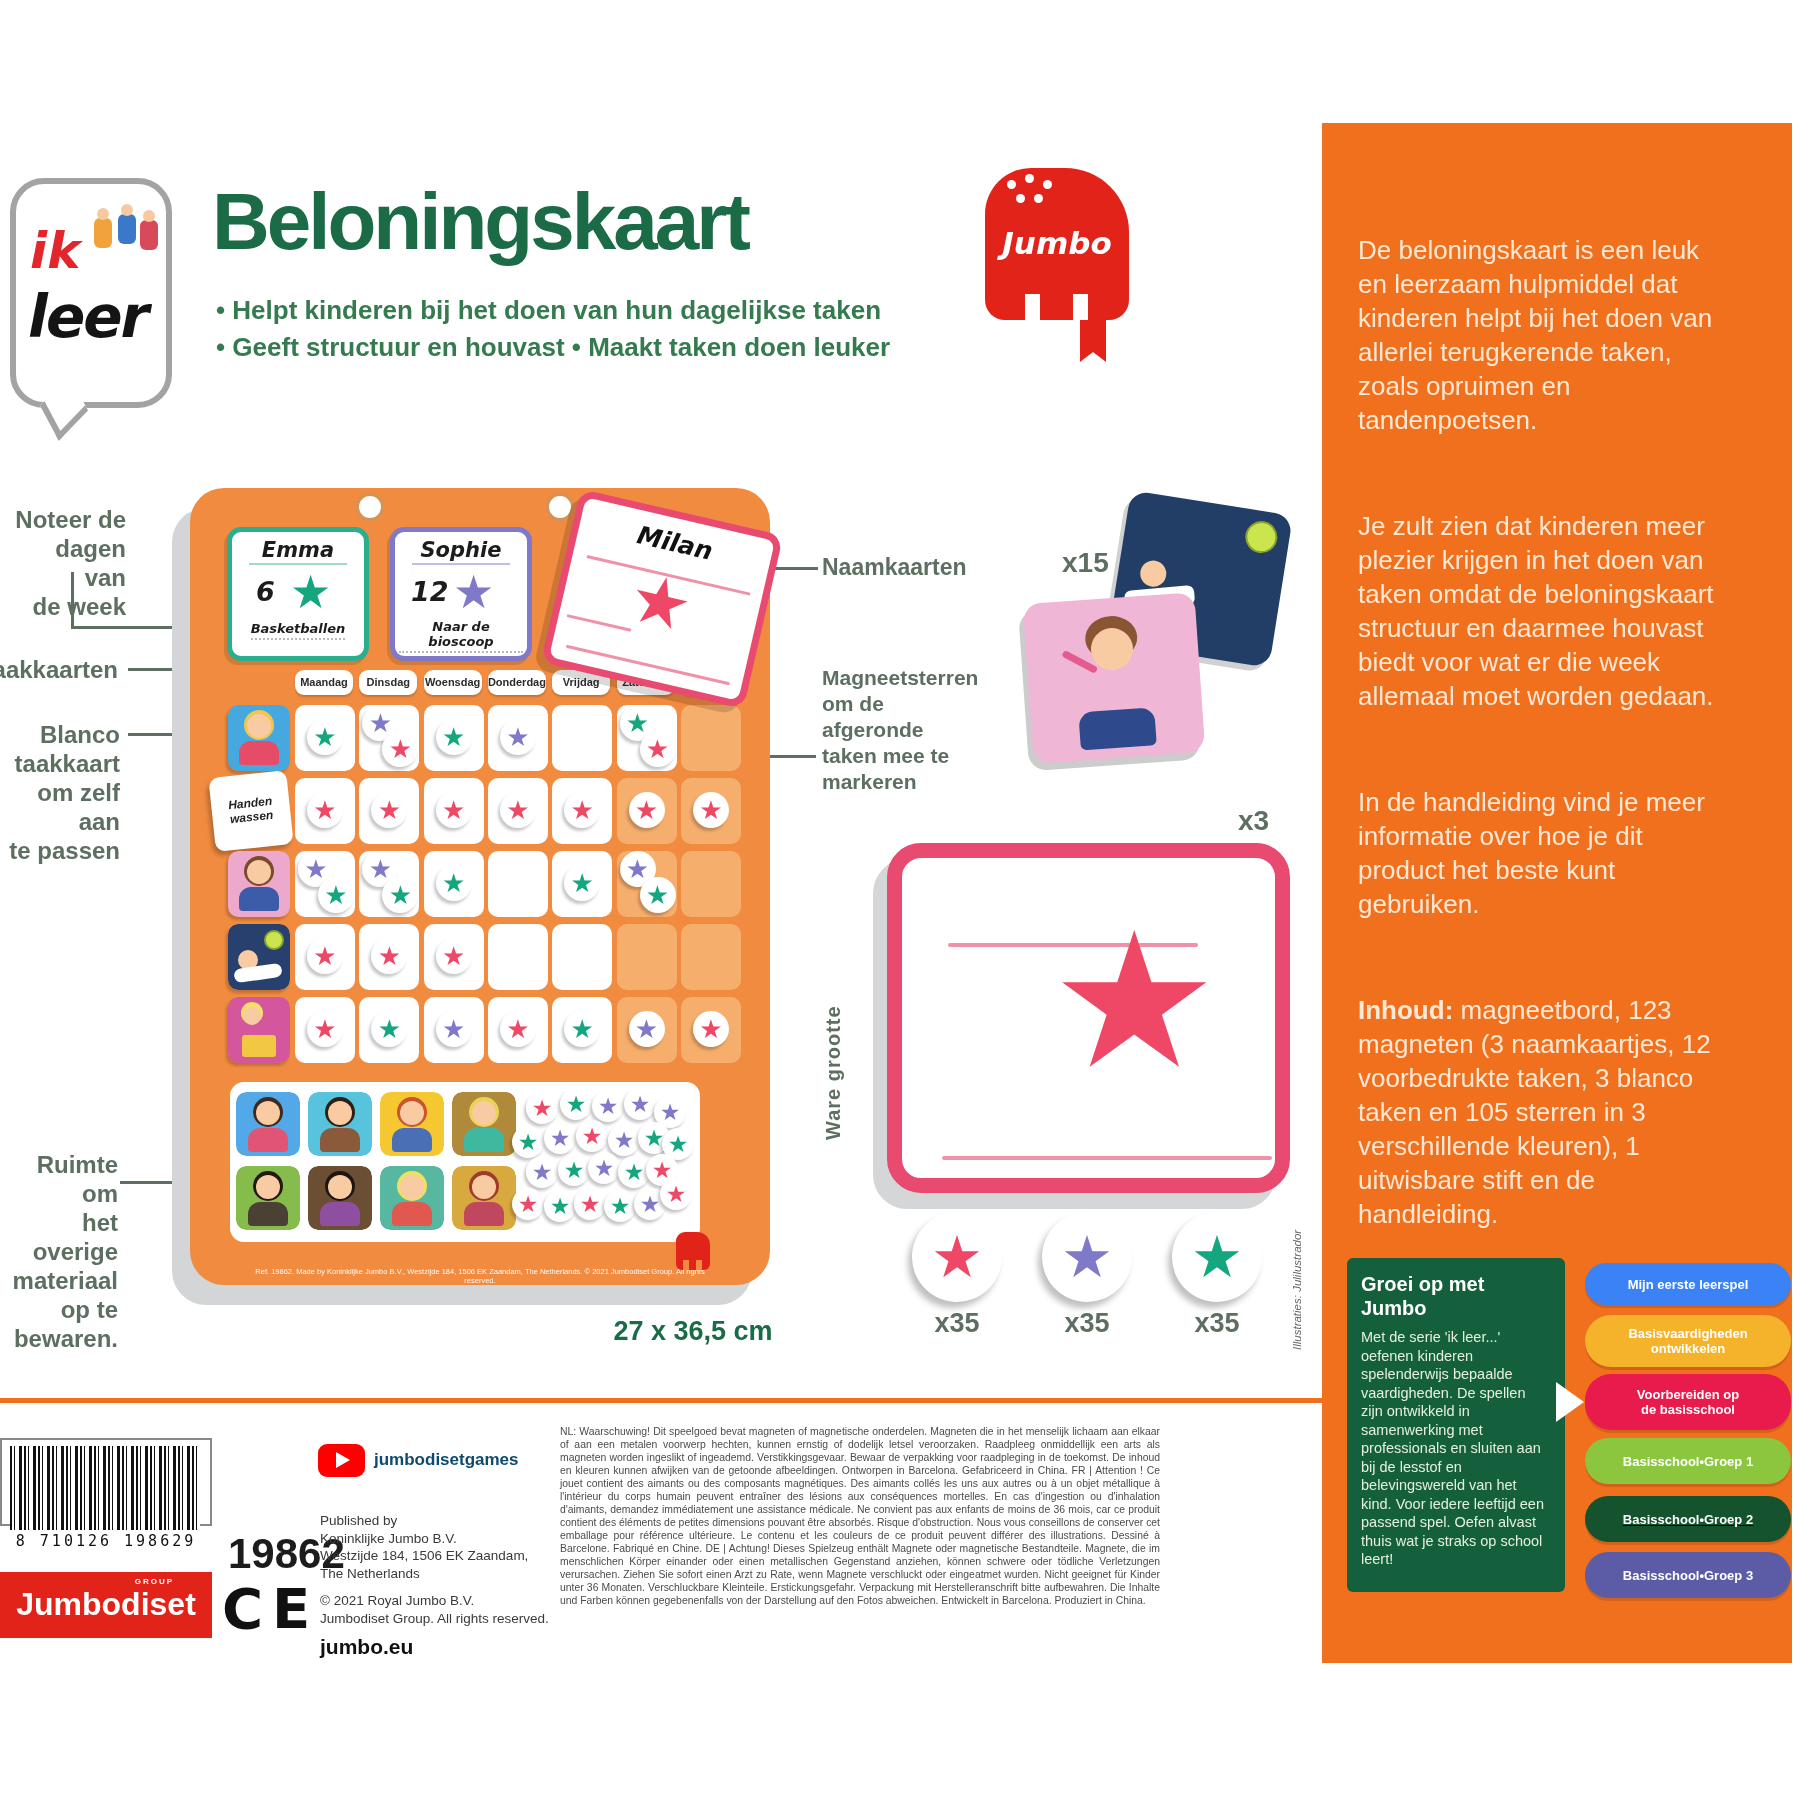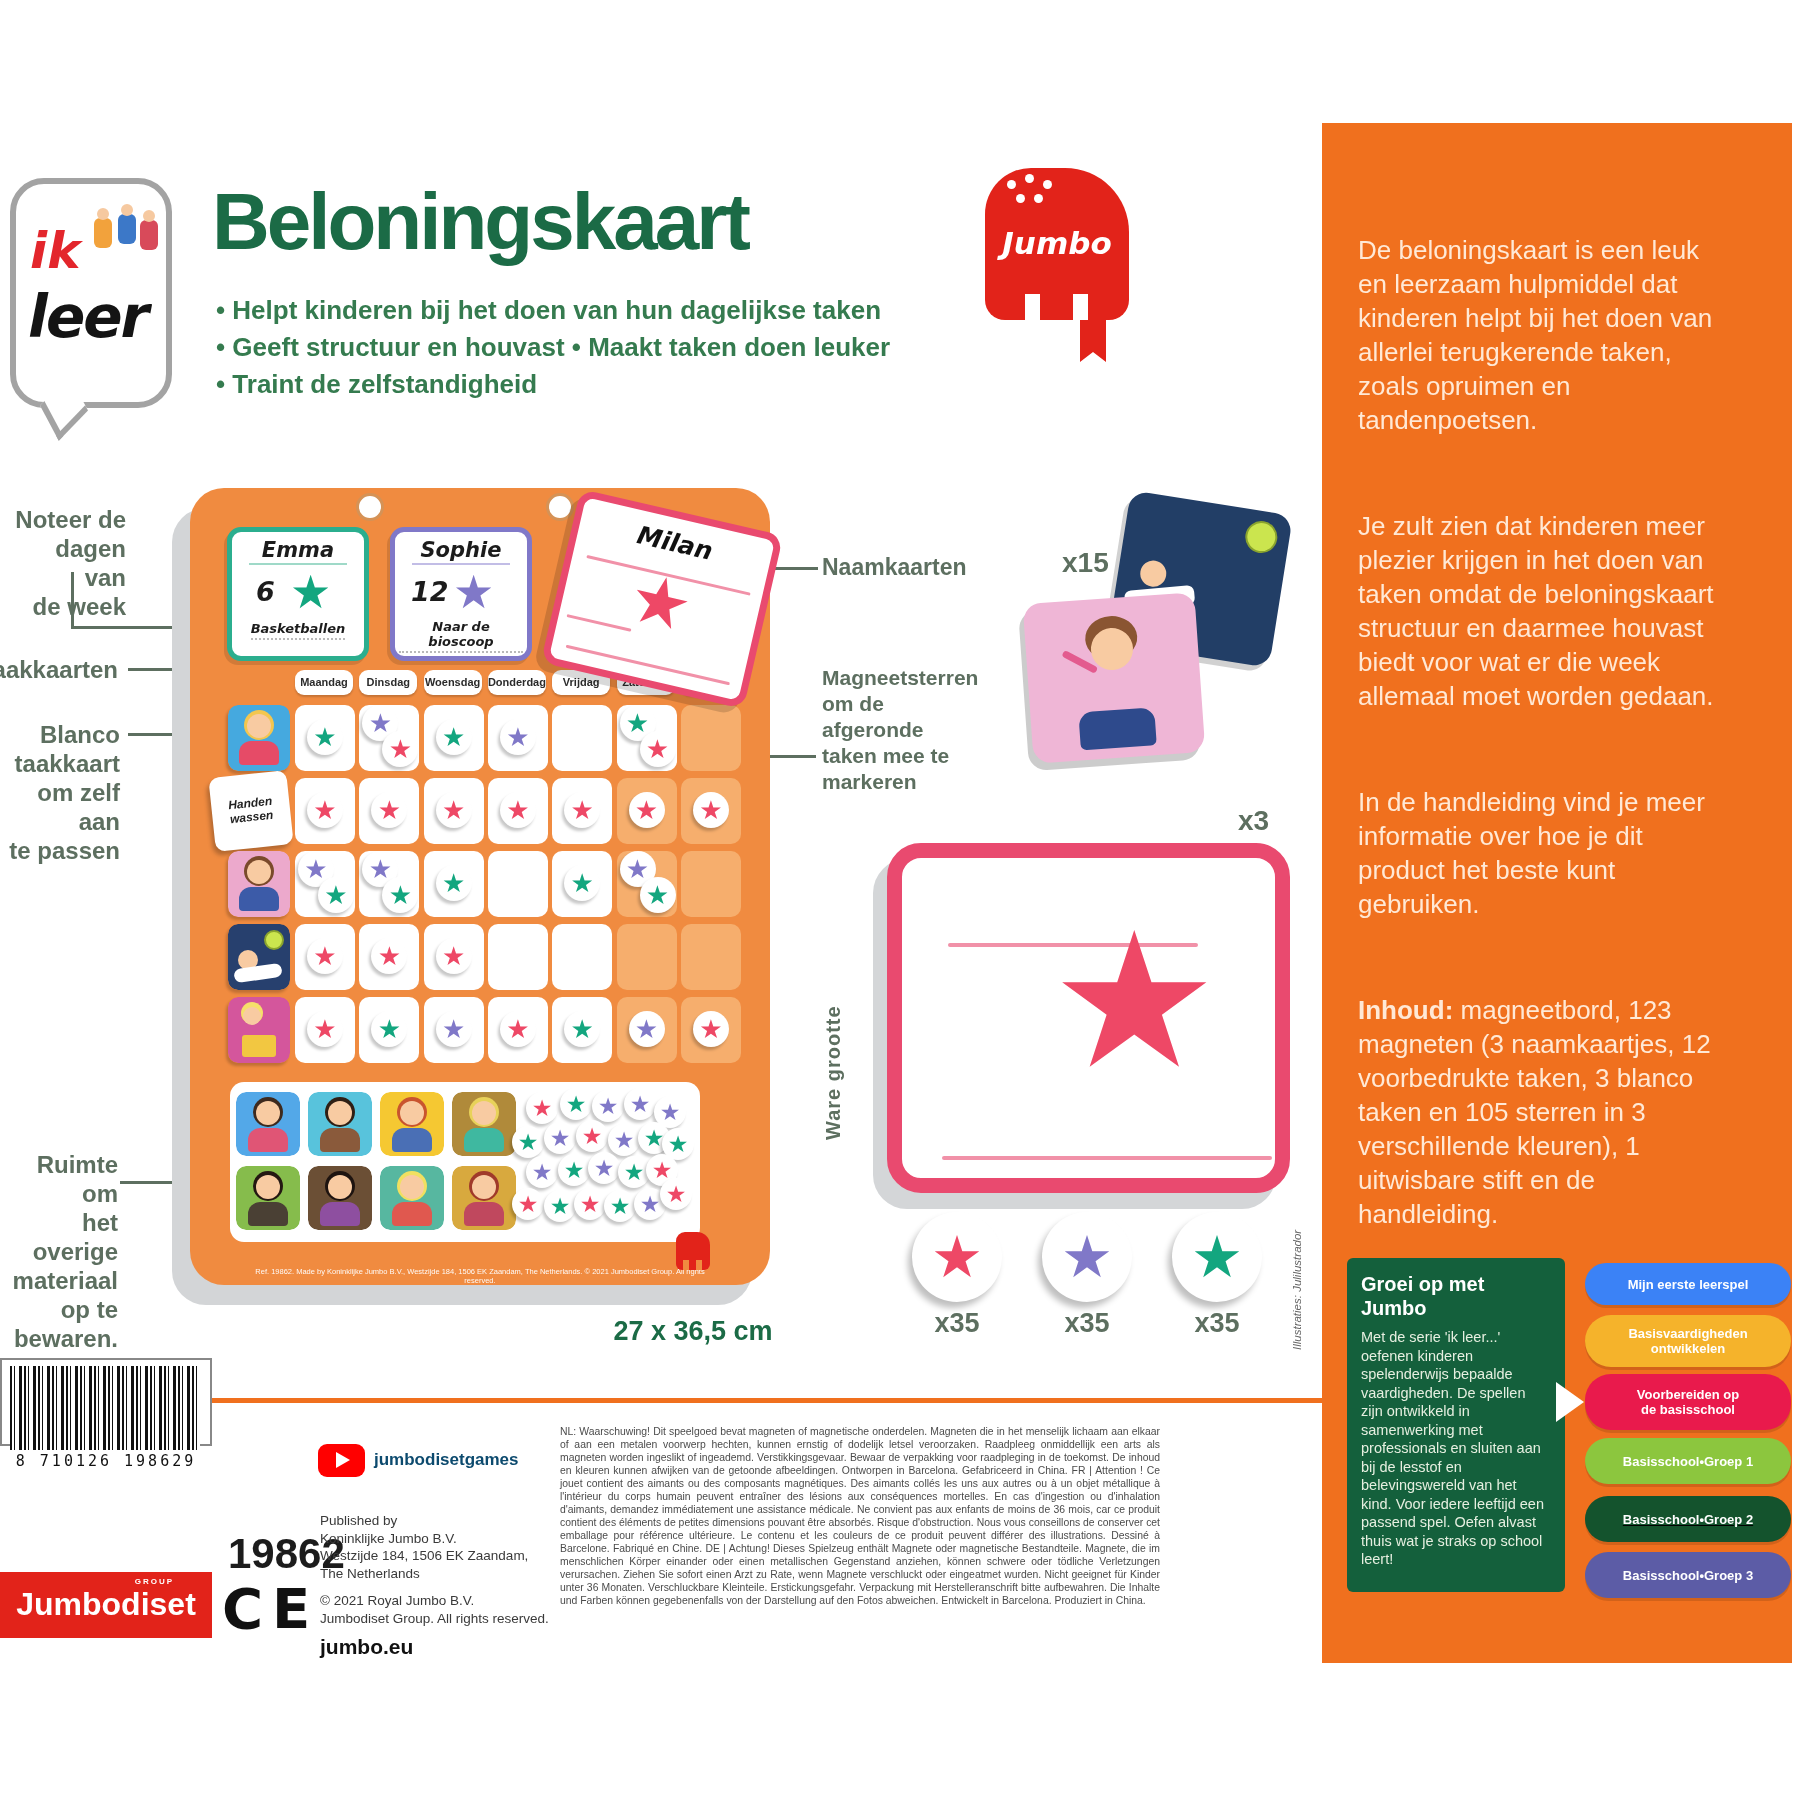--- a/index.html
+++ b/index.html
@@ -105,21 +105,21 @@
          box-sizing:border-box;padding:14px 14px;}
   .groei-title{font:bold 20px/24px "Liberation Sans",sans-serif;color:#fff;}
   .groei-body{margin-top:8px;font:14.5px/18.5px "Liberation Sans",sans-serif;color:#e6efe0;}
   .tab{position:absolute;left:1585px;width:206px;border-radius:26px;display:flex;align-items:center;justify-content:center;
        box-shadow:0 3px 0 rgba(0,0,0,.12);}
   .tablabel{font:bold 13px/15px "Liberation Sans",sans-serif;color:#fff;text-align:center;white-space:pre-line;}
   .tab-arrow{position:absolute;left:1556px;top:1382px;width:0;height:0;border-top:20px solid transparent;
              border-bottom:20px solid transparent;border-left:28px solid #fff;z-index:2;}
   
   .divider{position:absolute;left:0;top:1398px;width:1322px;height:5px;background:#f0701e;}
-  .barcode{position:absolute;left:0;top:1358px;width:212px;height:88px;background:#fff;border:2px solid #888;box-sizing:border-box;}
+  .barcode{position:absolute;left:0;top:1438px;width:212px;height:88px;background:#fff;border:2px solid #888;box-sizing:border-box;}
   .bars{position:absolute;left:8px;top:6px;width:190px;height:84px;
         background:repeating-linear-gradient(90deg,#111 0 2px,#fff 2px 4px,#111 4px 5px,#fff 5px 9px,#111 9px 12px,#fff 12px 14px);}
   .barnum{position:absolute;left:0;right:0;top:92px;text-align:center;
           font:15px/18px "DejaVu Sans Mono",monospace;color:#111;letter-spacing:3px;}
   .jdbox{position:absolute;left:0;top:1572px;width:212px;height:66px;background:#e2231a;}
   .jdtext{position:absolute;left:0;right:0;top:14px;text-align:center;font:bold 32px/36px "Liberation Sans",sans-serif;color:#fff;}
   .jdgroup{position:absolute;right:38px;top:6px;font:bold 8px/8px "Liberation Sans",sans-serif;color:#fff;letter-spacing:2px;}
   .sku{position:absolute;left:228px;top:1532px;font:bold 42px/44px "Liberation Sans",sans-serif;color:#1c1c1c;}
   .ce{position:absolute;left:222px;top:1580px;font:bold 56px/58px "DejaVu Sans",sans-serif;color:#111;letter-spacing:9px;}
   .yt{position:absolute;left:318px;top:1444px;width:47px;height:33px;background:#f00;border-radius:9px;}
@@ -149,21 +149,20 @@
     <div class="kidmini" style="left:124px;top:36px;background:#d84a5a;">
         <span class="kh"></span>
       </div>
     <div class="leer">leer</div>
   </div>
 
   <div class="title">Beloningskaart</div>
   <div id="bullets">
       <div class="bullet">• Helpt kinderen bij het doen van hun dagelijkse taken</div>
       <div class="bullet">• Geeft structuur en houvast • Maakt taken doen leuker</div>
-      <div class="bullet">• Traint de zelfstandigheid</div>
     </div>
 
   <div class="jumbo">
     <span class="dot" style="left:22px;top:12px;"></span>
       <span class="dot" style="left:40px;top:6px;"></span>
     <span class="dot" style="left:58px;top:12px;"></span>
       <span class="dot" style="left:31px;top:26px;"></span>
     <span class="dot" style="left:49px;top:26px;"></span>
     <div class="txt">Jumbo</div>
     <span class="leg" style="left:40px;"></span>

